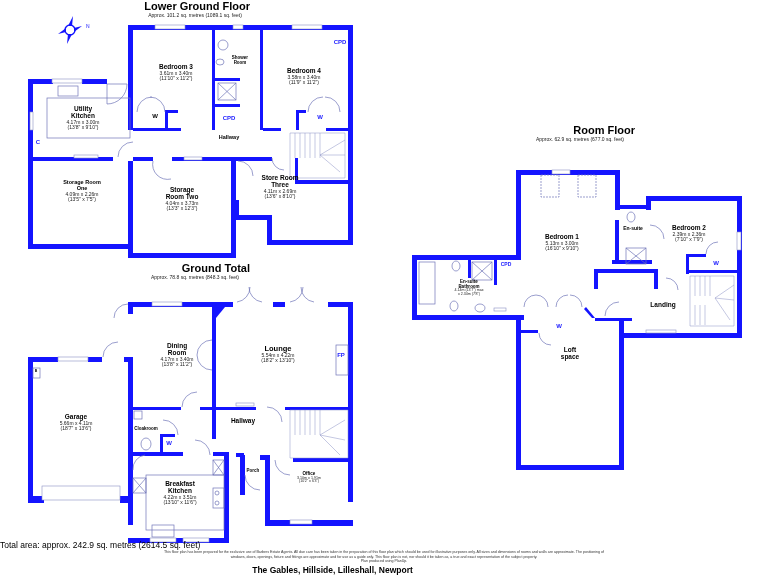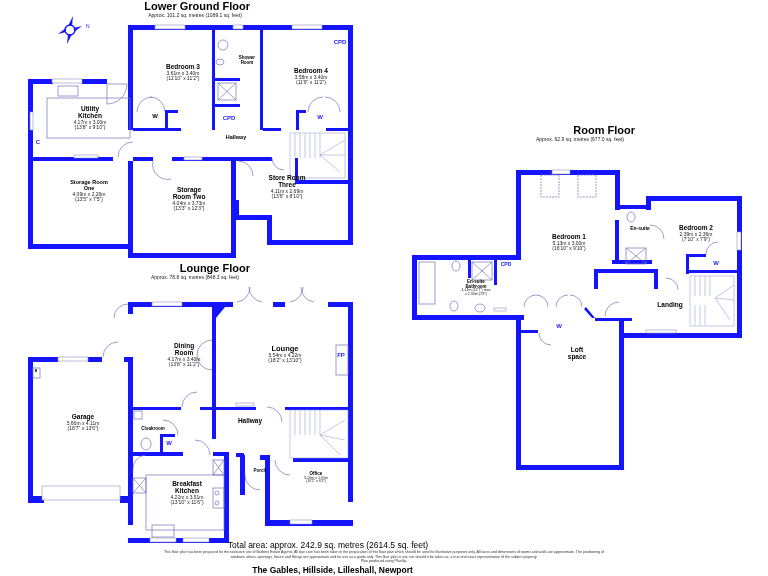--- a/index.html
+++ b/index.html
@@ -1,27 +1,27 @@
 <!DOCTYPE html>
 <html><head>
 <meta charset="utf-8">
 <style>
   html, body { margin: 0; padding: 0; background: #ffffff; }
   body { width: 768px; height: 576px; position: relative; overflow: hidden; font-family: "Liberation Sans", sans-serif; color: #000; }
   svg.plan { position: absolute; left: 0; top: 0; }
   .floor-title { position: absolute; font-weight: bold; font-size: 11px; text-align: right; white-space: nowrap; }
   .floor-area { position: absolute; font-size: 5px; text-align: center; white-space: nowrap; color: #222; }
-  .room { position: absolute; text-align: center; line-height: 1.05; white-space: nowrap; transform: translateX(-50%); margin-left: 7px; }
+  .room { position: absolute; text-align: center; line-height: 1.05; white-space: nowrap; transform: translateX(-50%); }
   .room .nm { font-weight: bold; font-size: 6.5px; display: block; }
   .room .dm { font-size: 5px; display: block; color: #222; }
   .room.small .nm { font-size: 4.5px; }
   .room.small .dm { font-size: 3.6px; }
   .tag { position: absolute; font-weight: bold; font-size: 6px; color: #1a1aff; transform: translateX(-50%); }
   .tag.dark { color: #000; }
-  .total { position: absolute; left: 0; width: 656px; top: 540px; text-align: center; font-size: 8.5px; }
+  .total { position: absolute; left: 0; width: 656px; top: 540px; font-size: 8.5px; }
   .disclaimer { position: absolute; left: 20px; width: 728px; top: 550px; text-align: center; font-size: 3.6px; line-height: 1.3; color: #333; }
   .address { position: absolute; left: 0; width: 665px; top: 565px; text-align: center; font-weight: bold; font-size: 8.5px; }
 </style>
 </head>
 <body>
 
 <svg class="plan" width="768" height="576" viewBox="0 0 768 576">
   <defs>
     <style>
       .wall{fill:#1414ff;}
@@ -296,21 +296,21 @@
   <span class="nm">Store Room Three</span>
   <span class="dm">4.11m x 2.69m</span>
   <span class="dm">(13'6" x 8'10")</span>
 </div>
 <div class="tag" style="left:340px; top:39px;">CPD</div>
 <div class="tag" style="left:229px; top:115px;">CPD</div>
 <div class="tag dark" style="left:155px; top:113px;">W</div>
 <div class="tag" style="left:320px; top:114px;">W</div>
 <div class="tag" style="left:38px; top:139px;">C</div>
 
-<div class="floor-title" style="left:140px; top:262px; width:110px;">Lounge Floor</div>
+<div class="floor-title" style="left:140px; top:262px; width:110px;">Ground Total</div>
 <div class="floor-area" style="left:110px; top:274px; width:170px;">Approx. 78.8 sq. metres (848.3 sq. feet)</div>
 
 <div class="room" style="left:177px; top:343px; width:40px; white-space:normal;">
   <span class="nm">Dining Room</span>
   <span class="dm">4.17m x 3.40m</span>
   <span class="dm">(13'8" x 11'2")</span>
 </div>
 <div class="room" style="left:278px; top:345px;">
   <span class="nm" style="font-size:7.5px;">Lounge</span>
   <span class="dm">5.54m x 4.22m</span>

